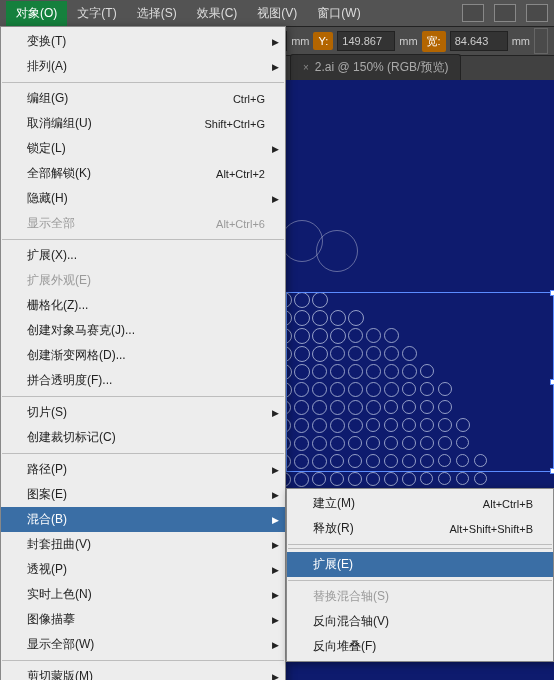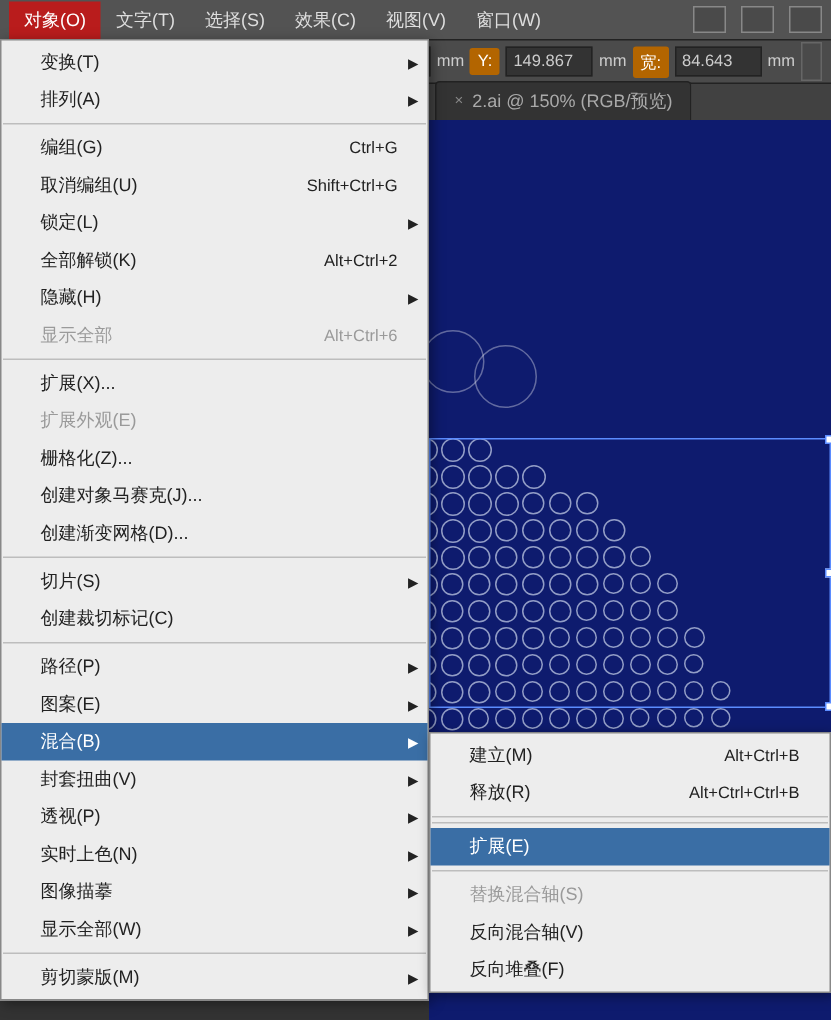--- a/index.html
+++ b/index.html
@@ -1,20 +1,20 @@
 <!DOCTYPE html>
 <html><head>
 <meta charset="utf-8">
 <style>
 * { margin: 0; padding: 0; box-sizing: border-box; font-family: "Microsoft YaHei", "SimSun", sans-serif; font-size: 12px; }
 body { width: 554px; height: 680px; background: #333; overflow: hidden; position: relative; }
 
 .menubar { height: 26px; background: #535353; color: #ddd; display: flex; align-items: center; padding-left: 6px; position: relative; }
 .menubar .item { padding: 4px 10px; cursor: pointer; }
-.menubar .item.active { background: #b91c1c; color: #fff; }
+.menubar .item.active { background: #15803d; color: #fff; }
 .menubar .icons { position: absolute; right: 6px; display: flex; gap: 10px; align-items: center; }
 .menubar .icons span { width: 22px; height: 18px; border: 1px solid #888; display: inline-block; background: #4a4a4a; }
 
 .ctrlbar { height: 30px; background: #4b4b4b; border-top: 1px solid #222; border-bottom: 1px solid #222; display: flex; align-items: center; justify-content: flex-end; padding-right: 6px; gap: 4px; color: #ccc; overflow: hidden; }
 .ctrlbar .lbl { background: #b36500; color: #fff; padding: 3px 5px; border-radius: 2px; font-size: 11px; }
 .ctrlbar .val { background: #333; border: 1px solid #222; padding: 3px 4px; min-width: 58px; font-size: 11px; }
 .ctrlbar .unit { font-size: 11px; }
 .ctrlbar .chain { width: 14px; height: 26px; border: 1px solid #666; background: #4a4a4a; }
 
 .tabbar { height: 24px; background: #414141; display: flex; align-items: flex-end; padding-left: 290px; color: #aaa; }
@@ -269,20 +269,23 @@
     </div>
     <div class="mitem">
       <span>栅格化(Z)...</span>
     </div>
     <div class="mitem">
       <span>创建对象马赛克(J)...</span>
     </div>
     <div class="mitem">
       <span>创建渐变网格(D)...</span>
     </div>
+    <div class="mitem">
+      <span>拼合透明度(F)...</span>
+    </div>
     <div class="sep"></div>
     <div class="mitem">
       <span>切片(S)</span>
       <span class="arrow">▶</span>
     </div>
     <div class="mitem">
       <span>创建裁切标记(C)</span>
     </div>
     <div class="sep"></div>
     <div class="mitem">
@@ -323,21 +326,21 @@
       <span class="arrow">▶</span>
     </div>
   </div>
 <div class="submenu" id="sub-menu">
     <div class="mitem">
       <span>建立(M)</span>
       <span class="short">Alt+Ctrl+B</span>
     </div>
     <div class="mitem">
       <span>释放(R)</span>
-      <span class="short">Alt+Ctrl+Ctrl+B</span>
+      <span class="short">Alt+Shift+Shift+B</span>
     </div>
     <div class="sep"></div>
     <div class="sep"></div>
     <div class="mitem hover">
       <span>扩展(E)</span>
     </div>
     <div class="sep"></div>
     <div class="mitem disabled">
       <span>替换混合轴(S)</span>
     </div>

